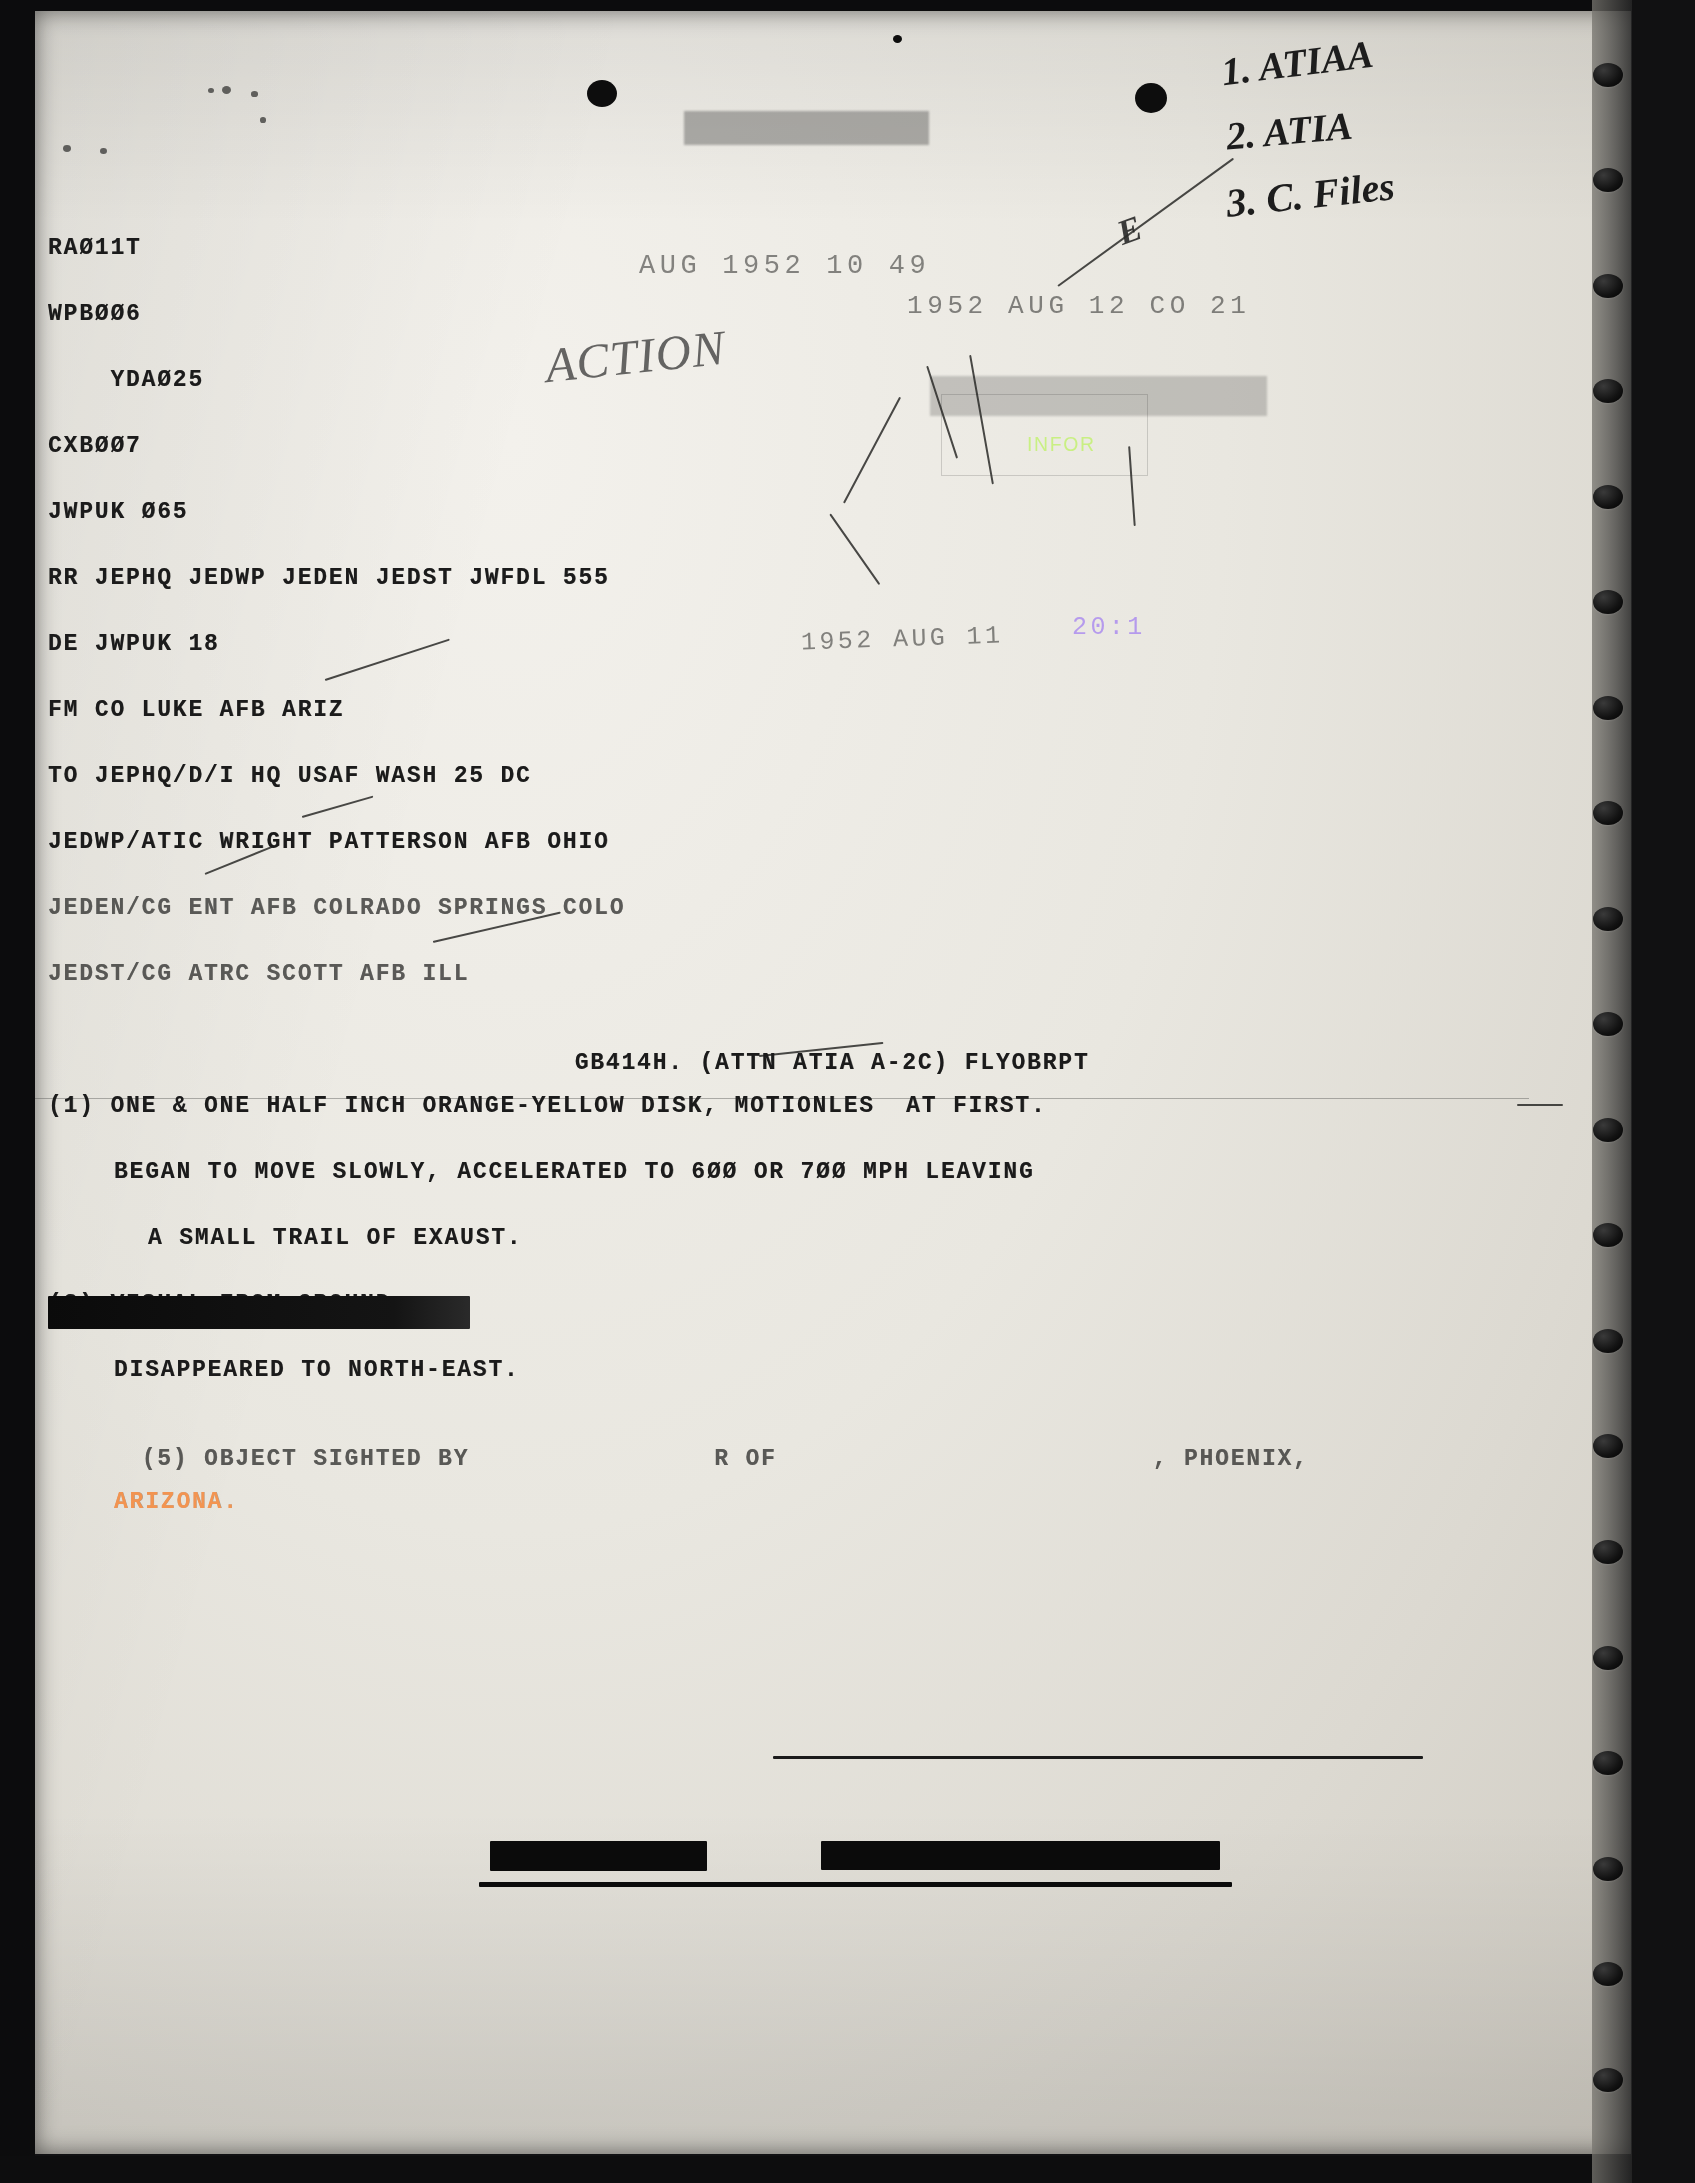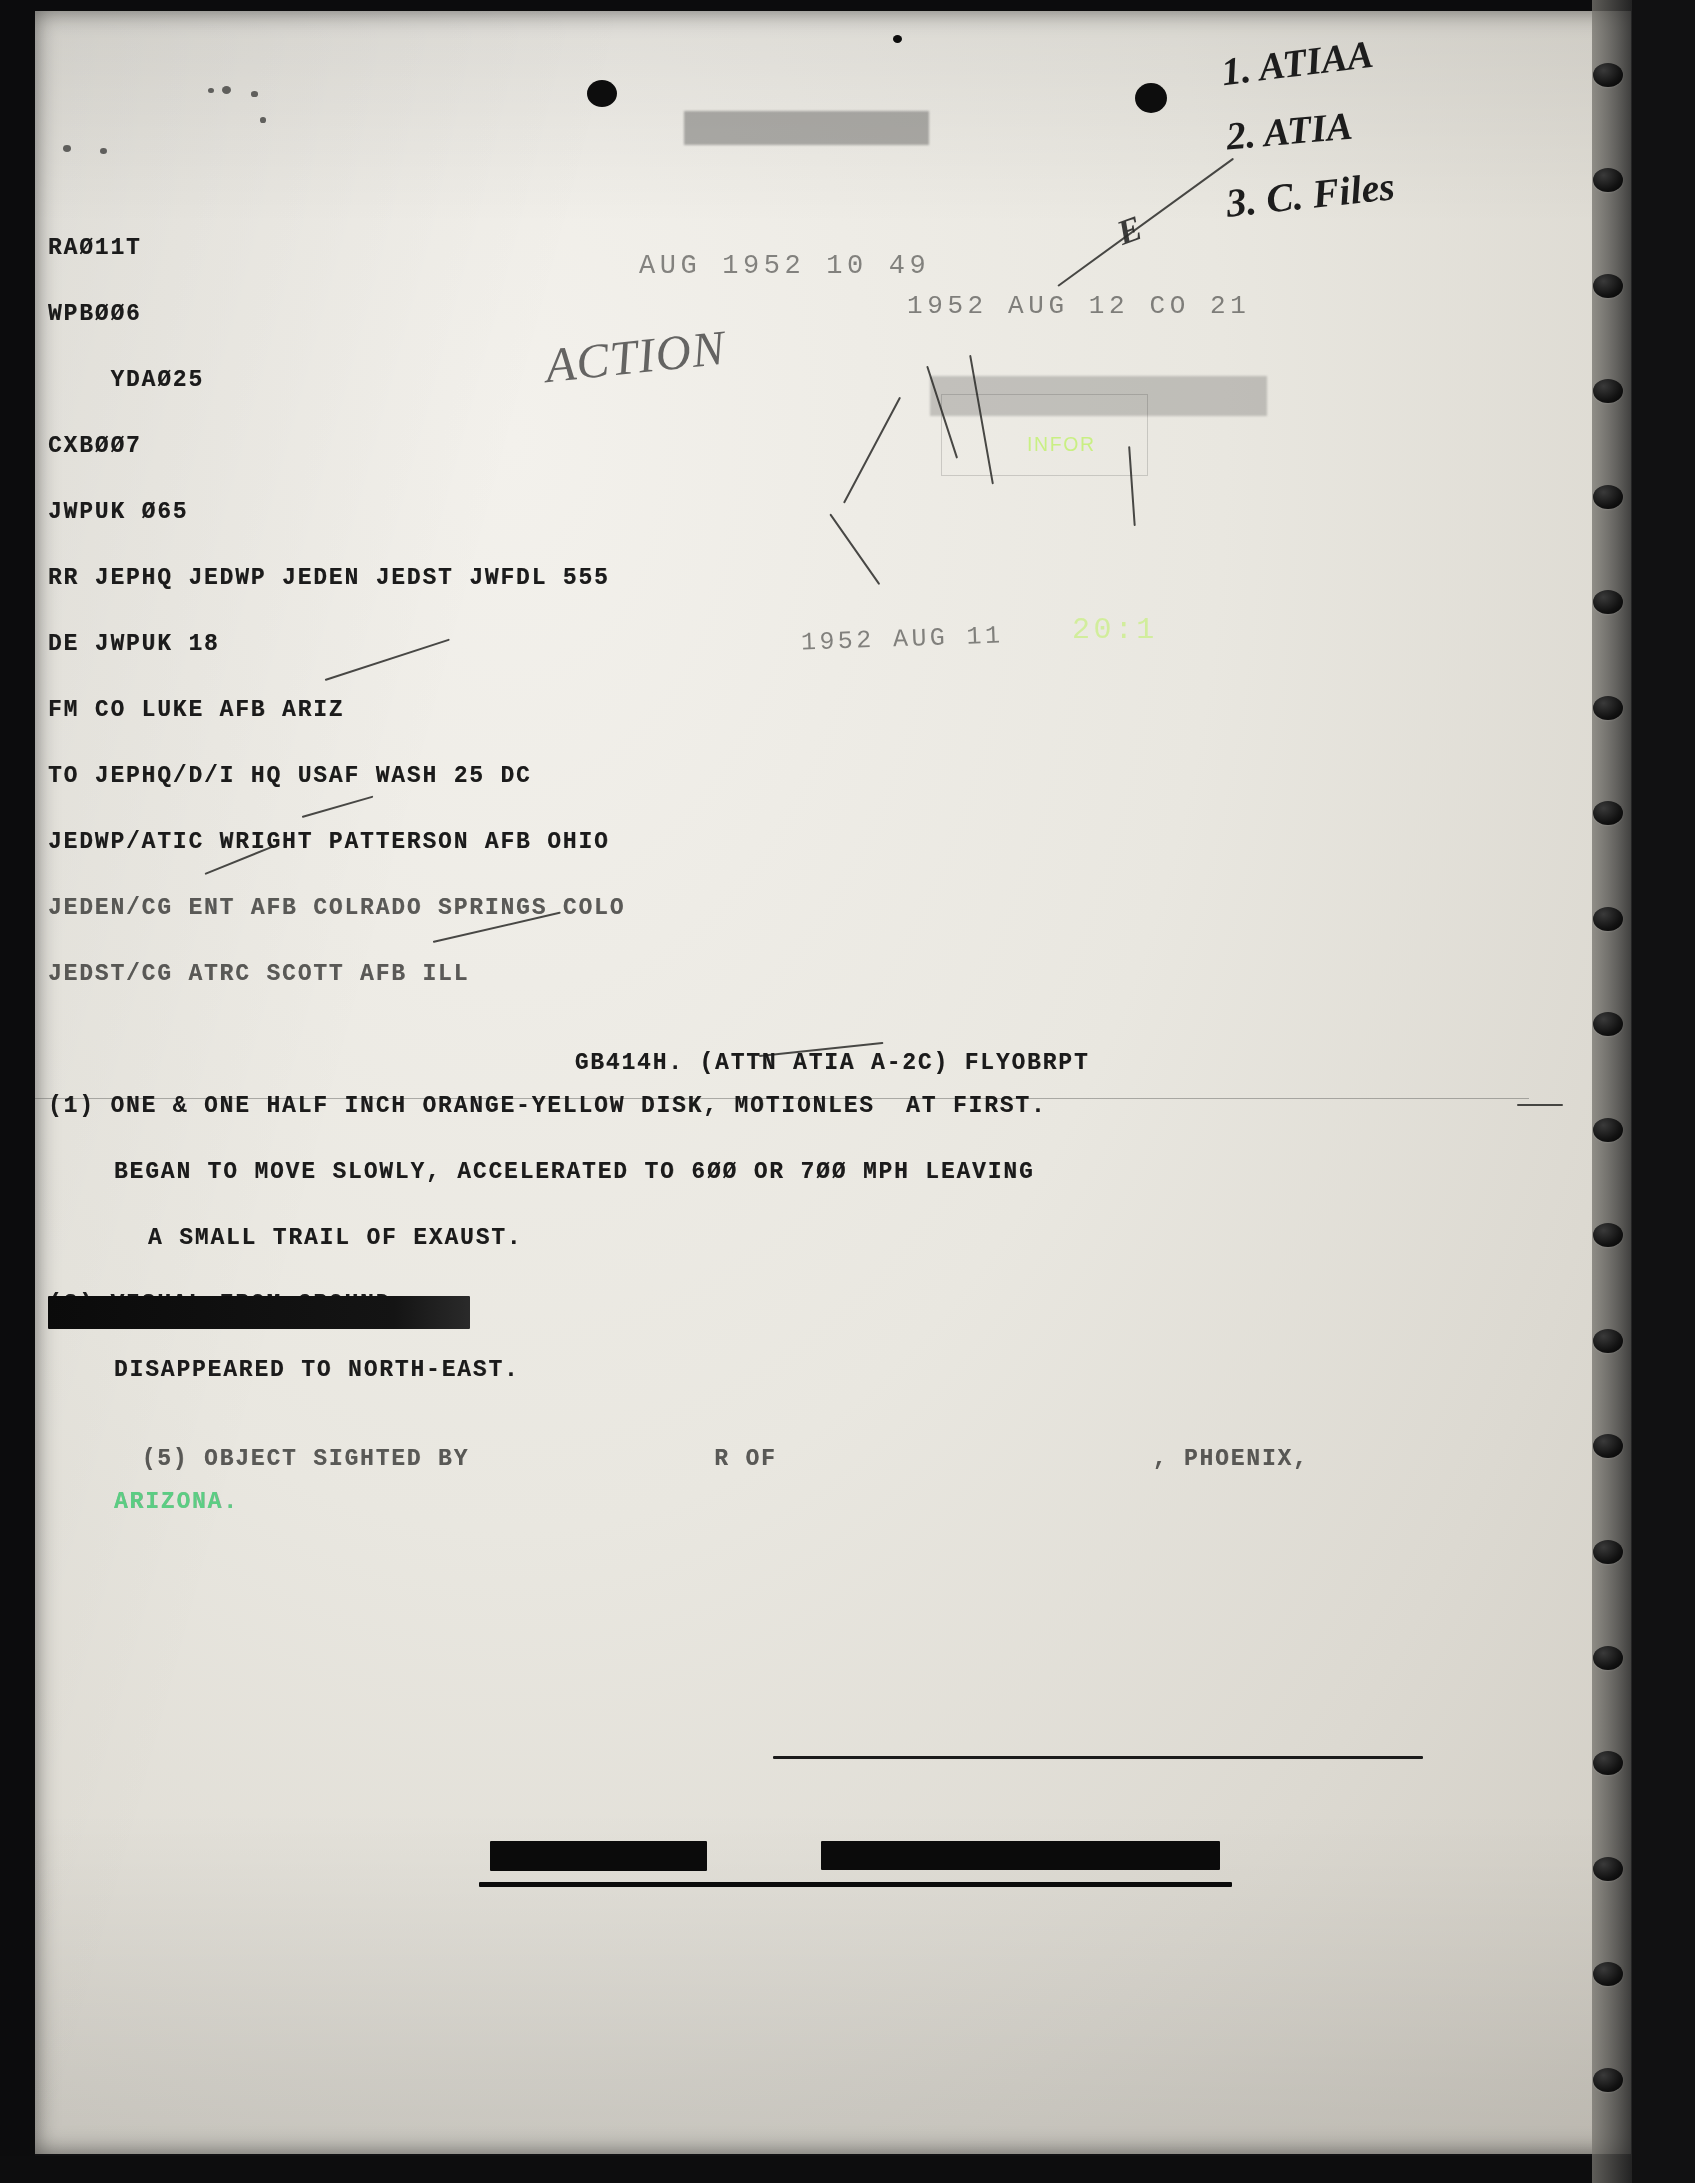--- a/index.html
+++ b/index.html
@@ -96,21 +96,21 @@
     letter-spacing: 1.8px;
     line-height: 1.0;
     font-weight: 700;
     text-shadow: 0.3px 0.3px 0 rgba(0,0,0,0.45);
   }
   .line {
     height: 66px;
     white-space: pre;
   }
   .line.faded { color: #3a3a38; opacity: .82; }
-  .line.veryfaded { color: #22c55e; opacity: .7; }
+  .line.veryfaded { color: #f97316; opacity: .7; }
   .indent1 { padding-left: 66px; }
   .indent2 { padding-left: 100px; }
 
   
   .redact {
     position: absolute;
     background: #0b0b0b;
     border-radius: 1.1px;
   }
   .redact.smudge {
@@ -156,22 +156,22 @@
     color: #3a3a38;
     opacity: .6;
     letter-spacing: 3.4px;
     font-family: "Liberation Mono", monospace;
     transform: rotate(-2deg);
   }
   .stamp-time3 {
     position: absolute;
     left: 1072px;
     top: 613px;
-    font-size: 30px;
-    color: #bef264;
+    font-size: 25px;
+    color: #8b5cf6;
     opacity: .55;
     letter-spacing: 3.4px;
     font-family: "Liberation Mono", monospace;
   }
   .stamp-infor {
     position: absolute;
     left: 1027px;
     top: 433px;
     font-size: 19.4px;
     color: #bef264;

